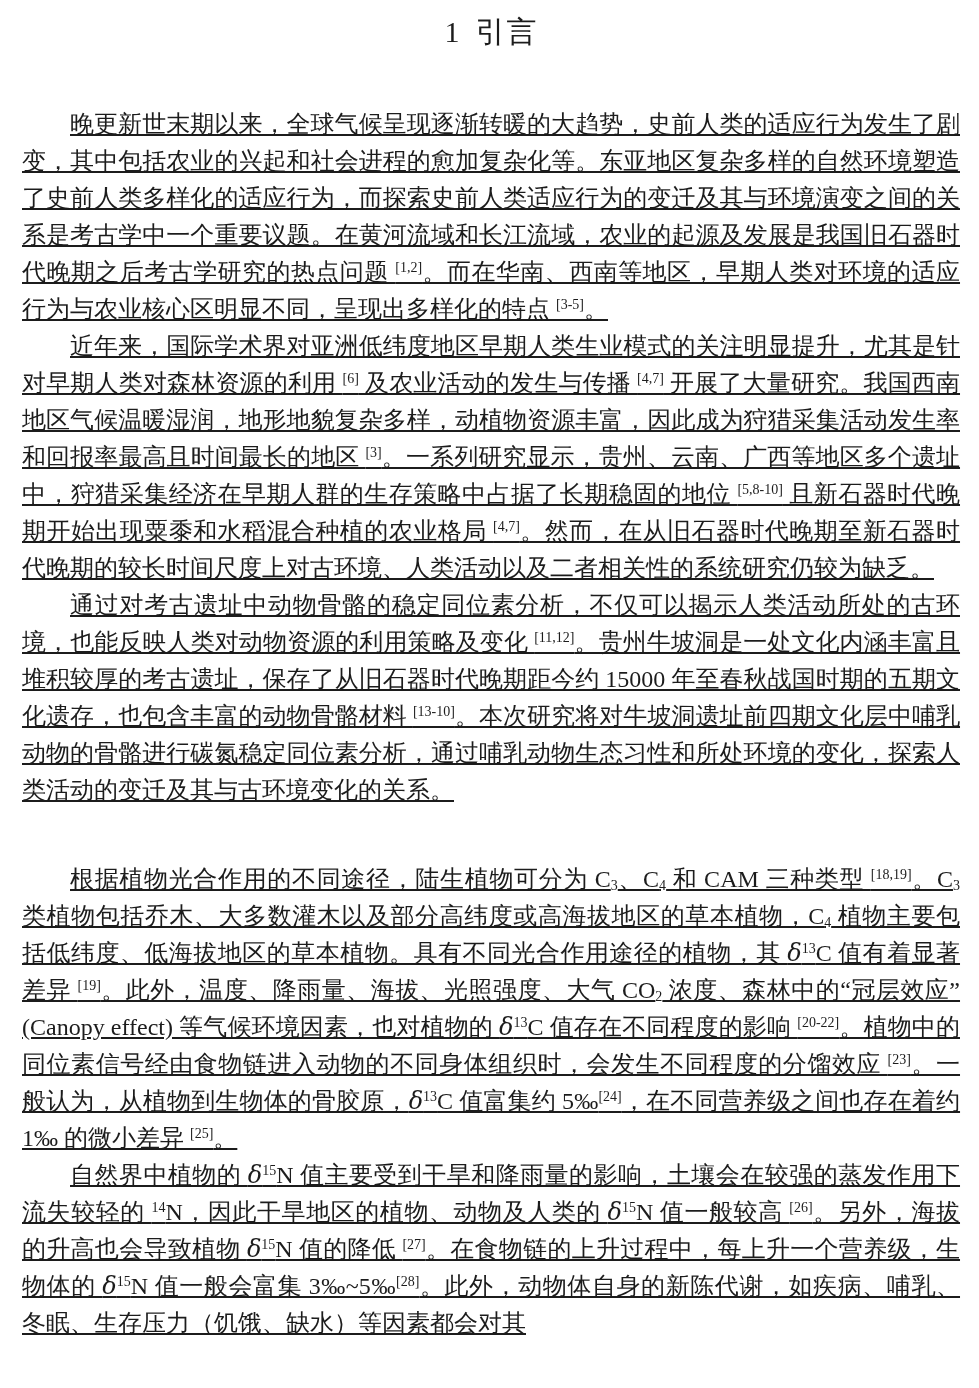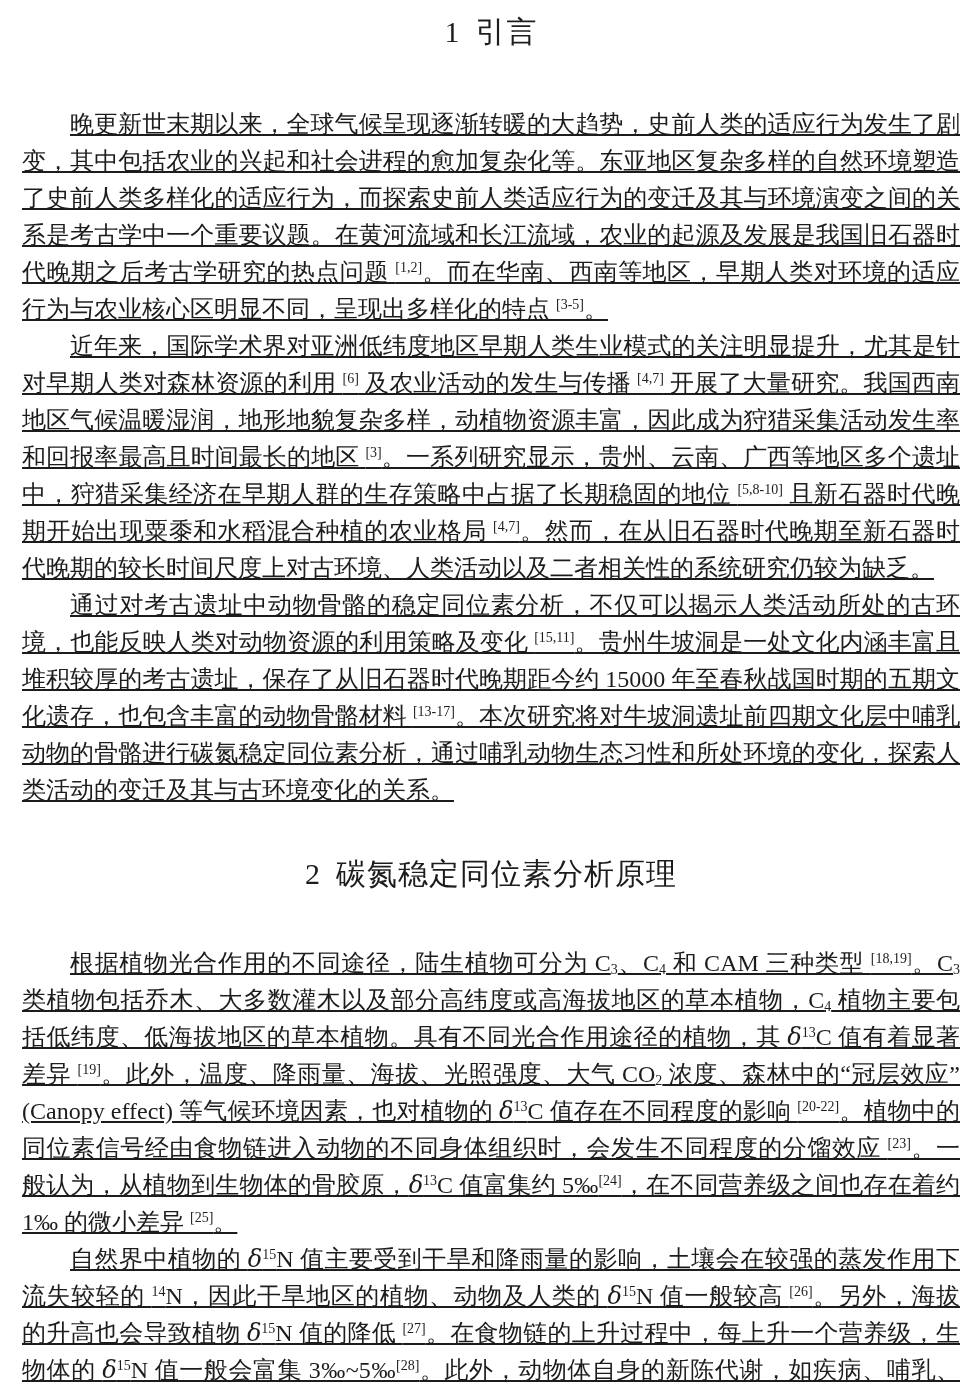--- a/index.html
+++ b/index.html
@@ -56,25 +56,22 @@
 
 <div class="page">
 
   <h1 class="section-heading">
     <span class="heading-num">1</span><span>引言</span>
   </h1>
 
   <div class="section-body">
     <p class="para"><span>晚更新世末期以来，全球气候呈现逐渐转暖的大趋势，史前人类的适应行为发生了剧变，其中包括农业的兴起和社会进程的愈加复杂化等。东亚地区复杂多样的自然环境塑造了史前人类多样化的适应行为，而探索史前人类适应行为的变迁及其与环境演变之间的关系是考古学中一个重要议题。在黄河流域和长江流域，农业的起源及发展是我国旧石器时代晚期之后考古学研究的热点问题 </span><sup>[1,2]</sup><span>。而在华南、西南等地区，早期人类对环境的适应行为与农业核心区明显不同，呈现出多样化的特点 </span><sup>[3-5]</sup><span>。</span></p>
     <p class="para"><span>近年来，国际学术界对亚洲低纬度地区早期人类生业模式的关注明显提升，尤其是针对早期人类对森林资源的利用 </span><sup>[6]</sup><span> 及农业活动的发生与传播 </span><sup>[4,7]</sup><span> 开展了大量研究。我国西南地区气候温暖湿润，地形地貌复杂多样，动植物资源丰富，因此成为狩猎采集活动发生率和回报率最高且时间最长的地区 </span><sup>[3]</sup><span>。一系列研究显示，贵州、云南、广西等地区多个遗址中，狩猎采集经济在早期人群的生存策略中占据了长期稳固的地位 </span><sup>[5,8-10]</sup><span> 且新石器时代晚期开始出现粟黍和水稻混合种植的农业格局 </span><sup>[4,7]</sup><span>。然而，在从旧石器时代晚期至新石器时代晚期的较长时间尺度上对古环境、人类活动以及二者相关性的系统研究仍较为缺乏。</span></p>
-    <p class="para"><span>通过对考古遗址中动物骨骼的稳定同位素分析，不仅可以揭示人类活动所处的古环境，也能反映人类对动物资源的利用策略及变化 </span><sup>[15,11]</sup><span>。贵州牛坡洞是一处文化内涵丰富且堆积较厚的考古遗址，保存了从旧石器时代晚期距今约 15000 年至春秋战国时期的五期文化遗存，也包含丰富的动物骨骼材料 </span><sup>[13-17]</sup><span>。本次研究将对牛坡洞遗址前四期文化层中哺乳动物的骨骼进行碳氮稳定同位素分析，通过哺乳动物生态习性和所处环境的变化，探索人类活动的变迁及其与古环境变化的关系。</span></p>
+    <p class="para"><span>通过对考古遗址中动物骨骼的稳定同位素分析，不仅可以揭示人类活动所处的古环境，也能反映人类对动物资源的利用策略及变化 </span><sup>[11,12]</sup><span>。贵州牛坡洞是一处文化内涵丰富且堆积较厚的考古遗址，保存了从旧石器时代晚期距今约 15000 年至春秋战国时期的五期文化遗存，也包含丰富的动物骨骼材料 </span><sup>[13-10]</sup><span>。本次研究将对牛坡洞遗址前四期文化层中哺乳动物的骨骼进行碳氮稳定同位素分析，通过哺乳动物生态习性和所处环境的变化，探索人类活动的变迁及其与古环境变化的关系。</span></p>
   </div>
 
-  <h1 class="section-heading second">
-    <span class="heading-num">2</span><span>碳氮稳定同位素分析原理</span>
-  </h1>
 
   <div class="section-body second">
     <p class="para"><span>根据植物光合作用的不同途径，陆生植物可分为 C</span><sub>3</sub><span>、C</span><sub>4</sub><span> 和 CAM 三种类型 </span><sup>[18,19]</sup><span>。C</span><sub>3</sub><span> 类植物包括乔木、大多数灌木以及部分高纬度或高海拔地区的草本植物，C</span><sub>4</sub><span> 植物主要包括低纬度、低海拔地区的草本植物。具有不同光合作用途径的植物，其 </span><i>δ</i><sup>13</sup><span>C 值有着显著差异 </span><sup>[19]</sup><span>。此外，温度、降雨量、海拔、光照强度、大气 CO</span><sub>2</sub><span> 浓度、森林中的“冠层效应”(Canopy effect) 等气候环境因素，也对植物的 </span><i>δ</i><sup>13</sup><span>C 值存在不同程度的影响 </span><sup>[20-22]</sup><span>。植物中的同位素信号经由食物链进入动物的不同身体组织时，会发生不同程度的分馏效应 </span><sup>[23]</sup><span>。一般认为，从植物到生物体的骨胶原，</span><i>δ</i><sup>13</sup><span>C 值富集约 5‰</span><sup>[24]</sup><span>，在不同营养级之间也存在着约 1‰ 的微小差异 </span><sup>[25]</sup><span>。</span></p>
     <p class="para"><span>自然界中植物的 </span><i>δ</i><sup>15</sup><span>N 值主要受到干旱和降雨量的影响，土壤会在较强的蒸发作用下流失较轻的 </span><sup>14</sup><span>N，因此干旱地区的植物、动物及人类的 </span><i>δ</i><sup>15</sup><span>N 值一般较高 </span><sup>[26]</sup><span>。另外，海拔的升高也会导致植物 </span><i>δ</i><sup>15</sup><span>N 值的降低 </span><sup>[27]</sup><span>。在食物链的上升过程中，每上升一个营养级，生物体的 </span><i>δ</i><sup>15</sup><span>N 值一般会富集 3‰~5‰</span><sup>[28]</sup><span>。此外，动物体自身的新陈代谢，如疾病、哺乳、冬眠、生存压力（饥饿、缺水）等因素都会对其 </span></p>
   </div>
 
 </div>
 
 </body></html>

